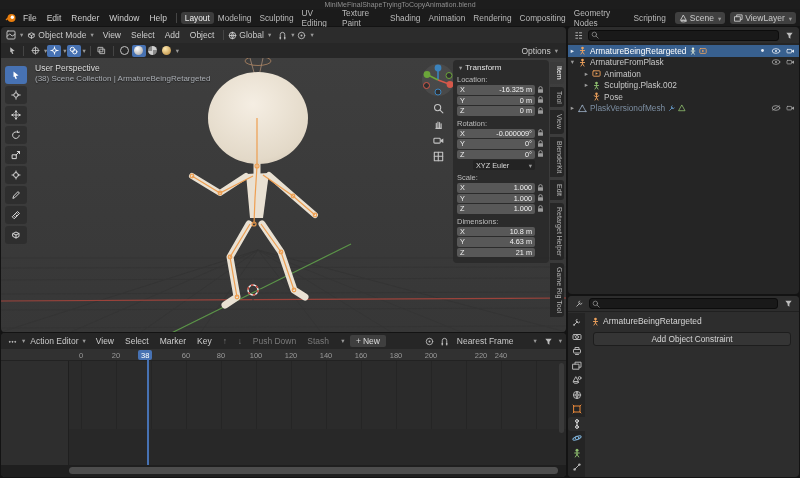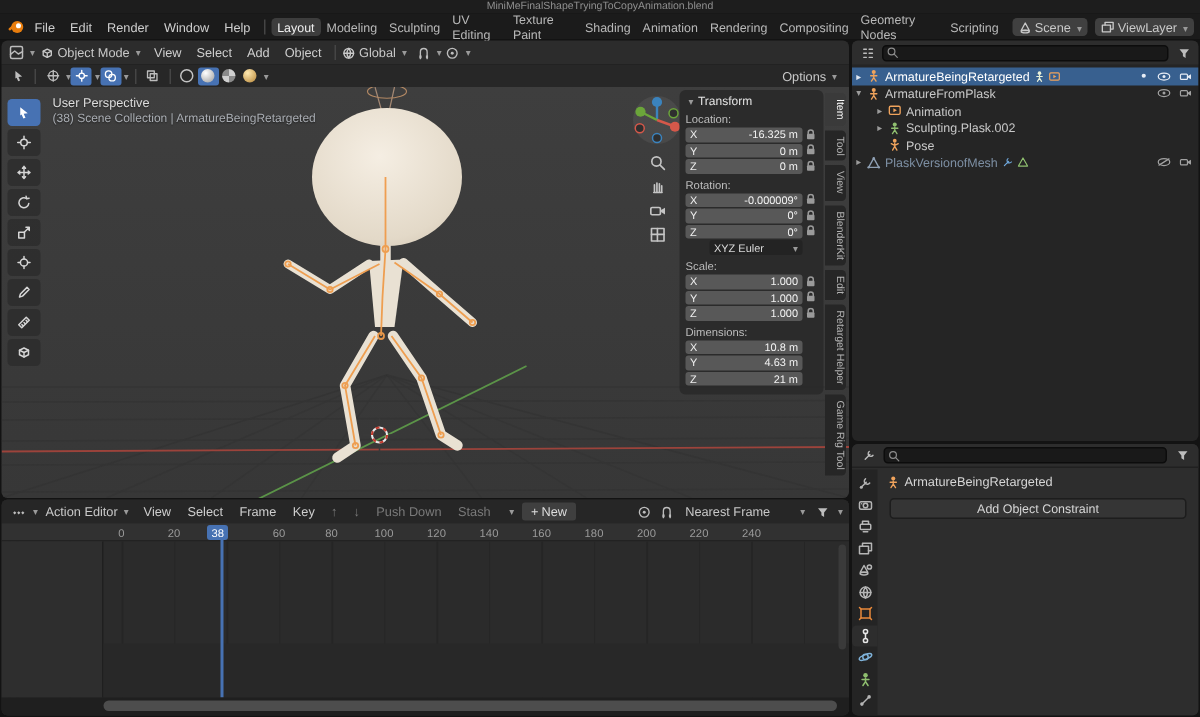--- a/index.html
+++ b/index.html
@@ -841,21 +841,21 @@
           <path class="fl" d="M2 4.2 3.2 5.4 2 6.6.8 5.4zM5 4.2 6.2 5.4 5 6.6 3.8 5.4zM8 4.2 9.2 5.4 8 6.6 6.8 5.4z"></path>
         </svg>
       </span>
     <span class="car">▾</span>
     <span class="row" style="gap:2px;margin:0 4px">
       <span>Action Editor</span>
       <span class="car">▾</span>
     </span>
     <span class="mi">View</span>
     <span class="mi">Select</span>
-    <span class="mi">Frame</span>
+    <span class="mi">Marker</span>
     <span class="mi">Key</span>
     <span class="ibox dim">↑</span>
     <span class="ibox dim">↓</span>
     <span class="mi dim">Push Down</span>
     <span class="mi dim">Stash</span>
     <span class="ibox">
         <span class="car">▾</span>
       </span>
     <span class="btn">
       <span>+</span>
@@ -890,21 +890,21 @@
     <span class="rnum" style="left:80px">0</span>
     <span class="rnum" style="left:115px">20</span>
     <span class="rnum" style="left:185px">60</span>
     <span class="rnum" style="left:220px">80</span>
     <span class="rnum" style="left:255px">100</span>
     <span class="rnum" style="left:290px">120</span>
     <span class="rnum" style="left:325px">140</span>
     <span class="rnum" style="left:360px">160</span>
     <span class="rnum" style="left:395px">180</span>
     <span class="rnum" style="left:430px">200</span>
-    <span class="rnum" style="left:465px">220</span>
+    <span class="rnum" style="left:480px">220</span>
     <span class="rnum" style="left:500px">240</span>
   </div>
 
   <div id="dstracks"></div>
   <div id="dschannels"></div>
   <div id="dsband"></div>
   <div id="playhead"></div>
   <div id="framechip">
       <span>38</span>
     </div>

